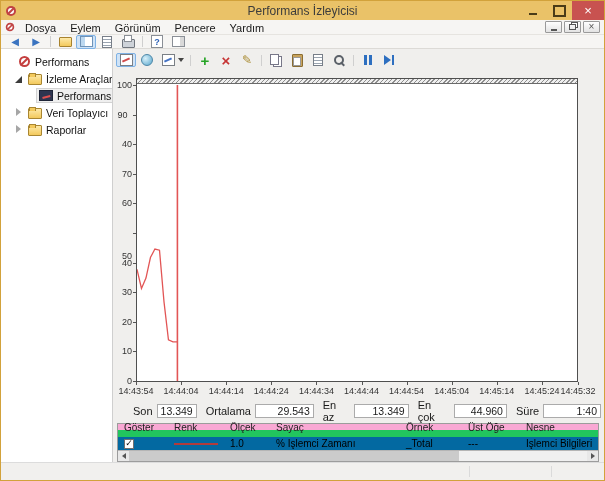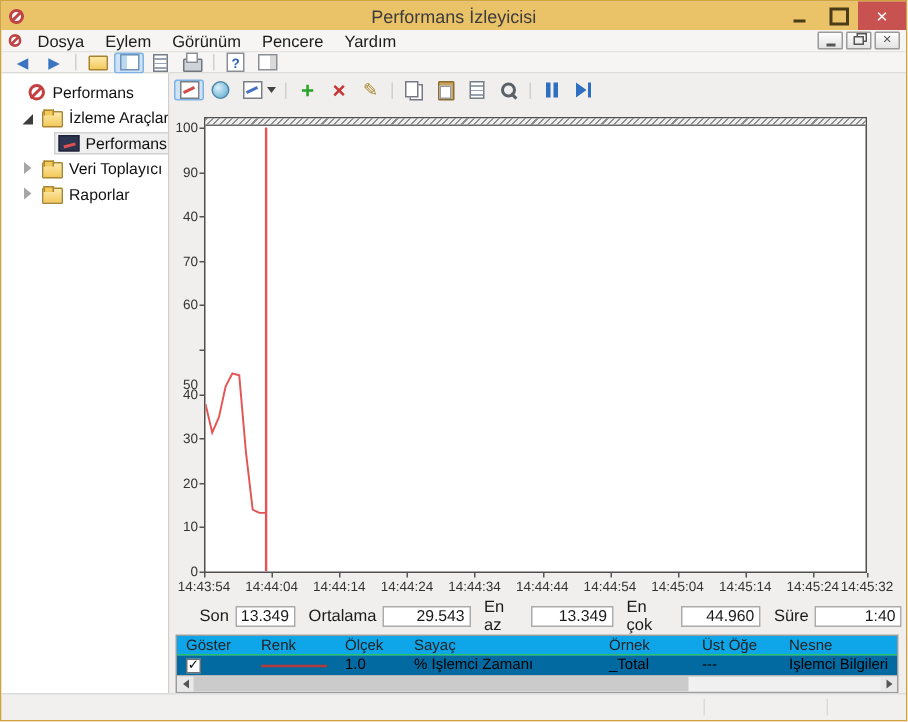--- a/index.html
+++ b/index.html
@@ -124,22 +124,22 @@
   .xtick{position:absolute;top:333px;width:1px;height:3px;background:#555;}
   
   .stats{position:absolute;top:354px;left:20px;right:3px;height:15px;display:flex;
     justify-content:flex-end;align-items:center;font-size:11px;color:#1a1a1a;}
   .stat-label{margin-right:4px;}
   .stat-box{height:14px;border:1px solid #ababab;background:#fff;text-align:right;
     padding:0 3px;line-height:13px;margin-right:9px;font-size:10.5px;}
   .stat-box:last-child{margin-right:0;}
   
   .legend{position:absolute;top:374px;left:4px;width:482px;border:1px solid #9c9c9c;background:#fff;}
-  .lhead{display:flex;height:13px;align-items:center;border-bottom:1px solid #22c55e;
-    font-size:10px;color:#222;background:#0ea5e9;}
+  .lhead{display:flex;height:13px;align-items:center;border-bottom:7px solid #22c55e;
+    font-size:10px;color:#222;background:#f9a8d4;}
   .lrow{display:flex;height:13px;align-items:center;font-size:10px;color:#000;background:#0369a1;}
   .lcell{padding-left:6px;white-space:nowrap;overflow:hidden;flex:0 0 auto;display:flex;align-items:center;}
   .cb{width:10px;height:10px;background:#fff;border:1px solid #707070;display:flex;
     align-items:center;justify-content:center;font-size:9px;color:#111;line-height:1;}
   .cb.checked::before{content:"\2713";}
   .swatch{width:44px;height:2px;display:inline-block;}
   .lscroll{height:11px;display:flex;border-top:1px solid #b5b5b5;background:#f0f0f0;}
   .sarr{width:11px;display:flex;align-items:center;justify-content:center;background:#e8e8e8;}
   .sarr.left::before{content:"";border-right:4px solid #555;border-top:3px solid transparent;border-bottom:3px solid transparent;}
   .sarr.right::before{content:"";border-left:4px solid #555;border-top:3px solid transparent;border-bottom:3px solid transparent;}
@@ -302,21 +302,21 @@
           <span class="ylab" style="top: 208.6px;">40</span>
           <span class="ytick" style="top: 213.6px;"></span>
           <span class="ylab" style="top: 179px; margin-top: 23px;">50</span>
           <span class="ytick" style="top: 184px;"></span>
           <span class="ylab" style="top: 149.4px;">60</span>
           <span class="ytick" style="top: 154.4px;"></span>
           <span class="ylab" style="top: 119.8px;">70</span>
           <span class="ytick" style="top: 124.8px;"></span>
           <span class="ylab" style="top: 90.2px;">40</span>
           <span class="ytick" style="top: 95.2px;"></span>
-          <span class="ylab" style="top: 60.6px;">90</span>
+          <span class="ylab" style="top: 60.6px; text-align: center;">90</span>
           <span class="ytick" style="top: 65.6px;"></span>
           <span class="ylab" style="top: 31px;">100</span>
           <span class="ytick" style="top: 36px;"></span>
           <span class="xlab" style="left: -1px;">14:43:54</span>
           <span class="xtick" style="left: 23px;"></span>
           <span class="xlab" style="left: 44.102px;">14:44:04</span>
           <span class="xtick" style="left: 68.102px;"></span>
           <span class="xlab" style="left: 89.2041px;">14:44:14</span>
           <span class="xtick" style="left: 113.204px;"></span>
           <span class="xlab" style="left: 134.306px;">14:44:24</span>

